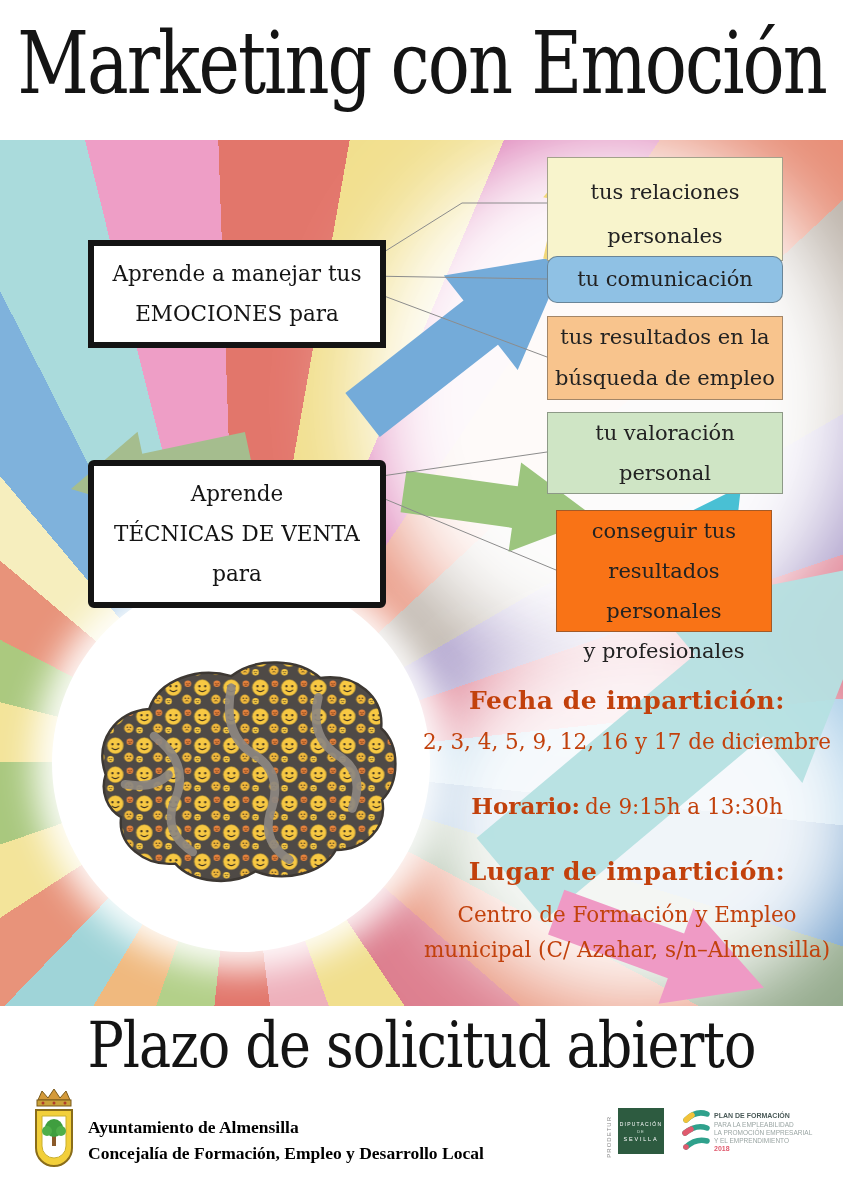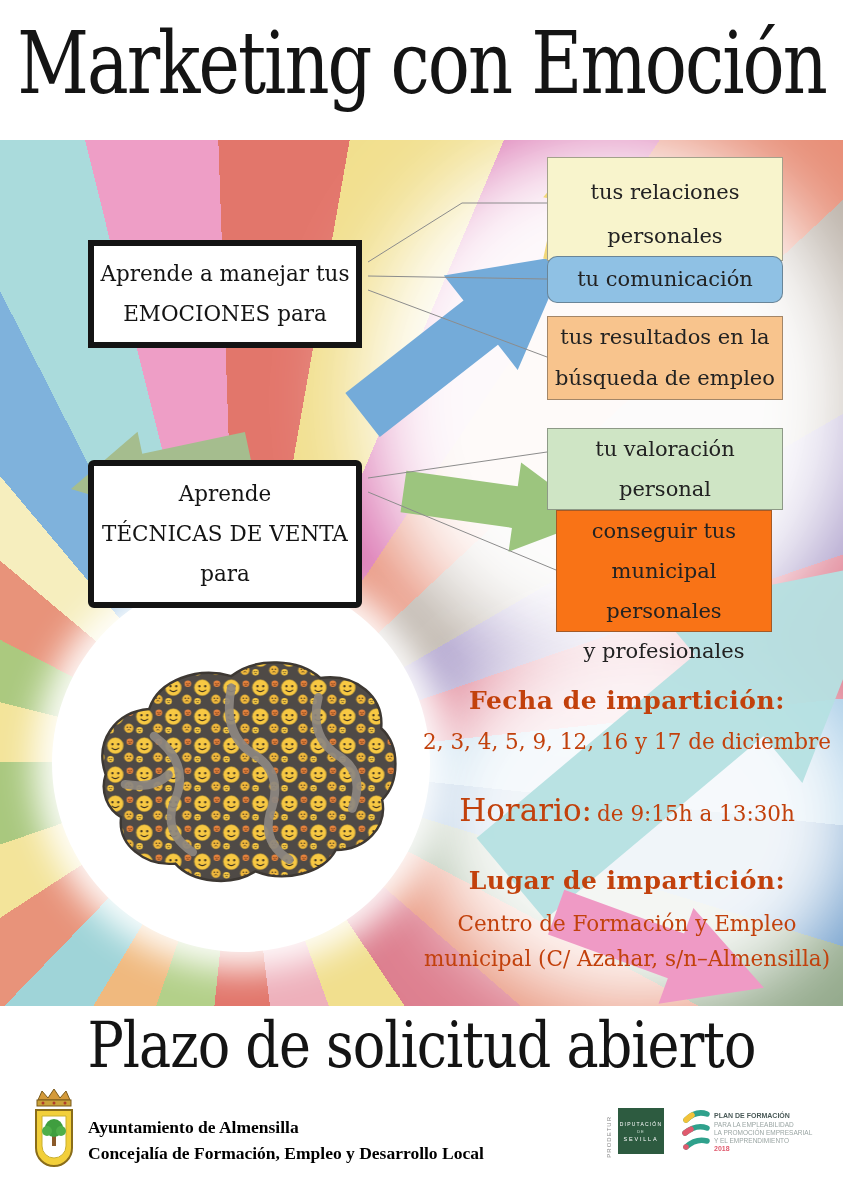--- a/index.html
+++ b/index.html
@@ -23,47 +23,47 @@
   .connectors{z-index:4;}
 
   
   .title{position:absolute;left:0;top:12px;width:843px;margin:0;text-align:center;z-index:10;
          font-size:70px;font-weight:normal;letter-spacing:-2px;transform:scaleY(1.24);transform-origin:top center;}
   .closing{position:absolute;left:0;top:1008px;width:843px;text-align:center;z-index:10;
            font-size:54px;letter-spacing:-1px;transform:scaleY(1.18);transform-origin:top center;}
 
   
   .intro-box{position:absolute;left:88px;width:258px;background:#fff;border:6px solid #141414;
-             text-align:center;font-size:21.5px;padding:8px 2px;z-index:6;}
+             text-align:center;font-size:21.5px;padding:8px 14px;z-index:6;}
   .intro-box div{line-height:40px;}
   .box1{top:240px;} .box2{top:460px;border-radius:6px;}
 
   
   .benefit{position:absolute;left:547px;width:234px;text-align:center;font-size:21px;color:#222;
            border:1px solid rgba(60,60,60,.45);z-index:6;}
   .bb1{top:157px;height:90px;background:#f8f4cc;line-height:44px;padding-top:12px;}
   .bb2{top:256px;height:45px;background:#8fc1e4;line-height:45px;border-radius:10px;}
   .bb3{top:316px;height:82px;background:#f8c48d;line-height:41px;}
-  .bb4{top:428px;height:80px;background:#cfe5c5;line-height:40px;}
+  .bb4{top:412px;height:80px;background:#cfe5c5;line-height:40px;}
   .bb5{top:510px;left:556px;width:214px;height:120px;background:#f97316;line-height:40px;}
 
   
   .circle{position:absolute;left:52px;top:574px;width:378px;height:378px;border-radius:50%;
           background:#fff;box-shadow:0 0 34px 18px rgba(255,255,255,.95);z-index:5;}
   .circle svg{display:block;margin:46px auto 0;}
 
   
   .schedule{position:absolute;left:422px;top:686px;width:410px;text-align:center;z-index:6;color:#c2410c;}
   .schedule p{margin:0;}
   .sch-label{font-size:25px;font-weight:bold;letter-spacing:.5px;margin-bottom:14px !important;}
   .sch-value{font-size:21.5px;}
   .mb-big{margin-bottom:38px !important;}
   .mb-med{margin-bottom:16px !important;}
   .mb-sm{margin-bottom:10px !important;}
-  .sch-inline .lbl{font-size:31px;font-weight:normal;}
+  .sch-inline .lbl{font-size:23px;font-weight:bold;}
   .sch-inline .val{font-size:21.5px;}
 
   
   .crest{position:absolute;left:28px;top:1086px;z-index:10;}
   .org-text{position:absolute;left:88px;top:1114px;z-index:10;font-family:"Liberation Serif",serif;
             font-weight:bold;font-size:17.5px;line-height:1.5;color:#000000;}
   .prodetur{position:absolute;left:606px;top:1116px;z-index:10;writing-mode:vertical-rl;
             transform:rotate(180deg);font-family:"Liberation Sans",sans-serif;font-size:6px;
             color:#8a8a8a;letter-spacing:1px;}
   .dip-square{position:absolute;left:618px;top:1108px;width:46px;height:46px;background:#2d5b40;z-index:10;
@@ -133,21 +133,21 @@
   <div class="benefit bb3">
     <div>tus resultados en la</div>
     <div>búsqueda de empleo</div>
   </div>
   <div class="benefit bb4">
     <div>tu valoración</div>
     <div>personal</div>
   </div>
   <div class="benefit bb5">
     <div>conseguir tus</div>
-    <div>municipal personales</div>
+    <div>resultados personales</div>
     <div>y profesionales</div>
   </div>
 
   <div class="circle">
     <svg width="340" height="290" viewBox="0 0 340 300">
       <defs>
         <pattern id="faces" width="30" height="30" patternUnits="userSpaceOnUse">
           <rect width="30" height="30" fill="#4f4a46"></rect>
           <circle cx="10" cy="10" r="8.2" fill="#f7c843" stroke="#caa22f" stroke-width="0.6"></circle>
           <circle cx="7" cy="8.5" r="1.2" fill="#3a2f1e"></circle>

